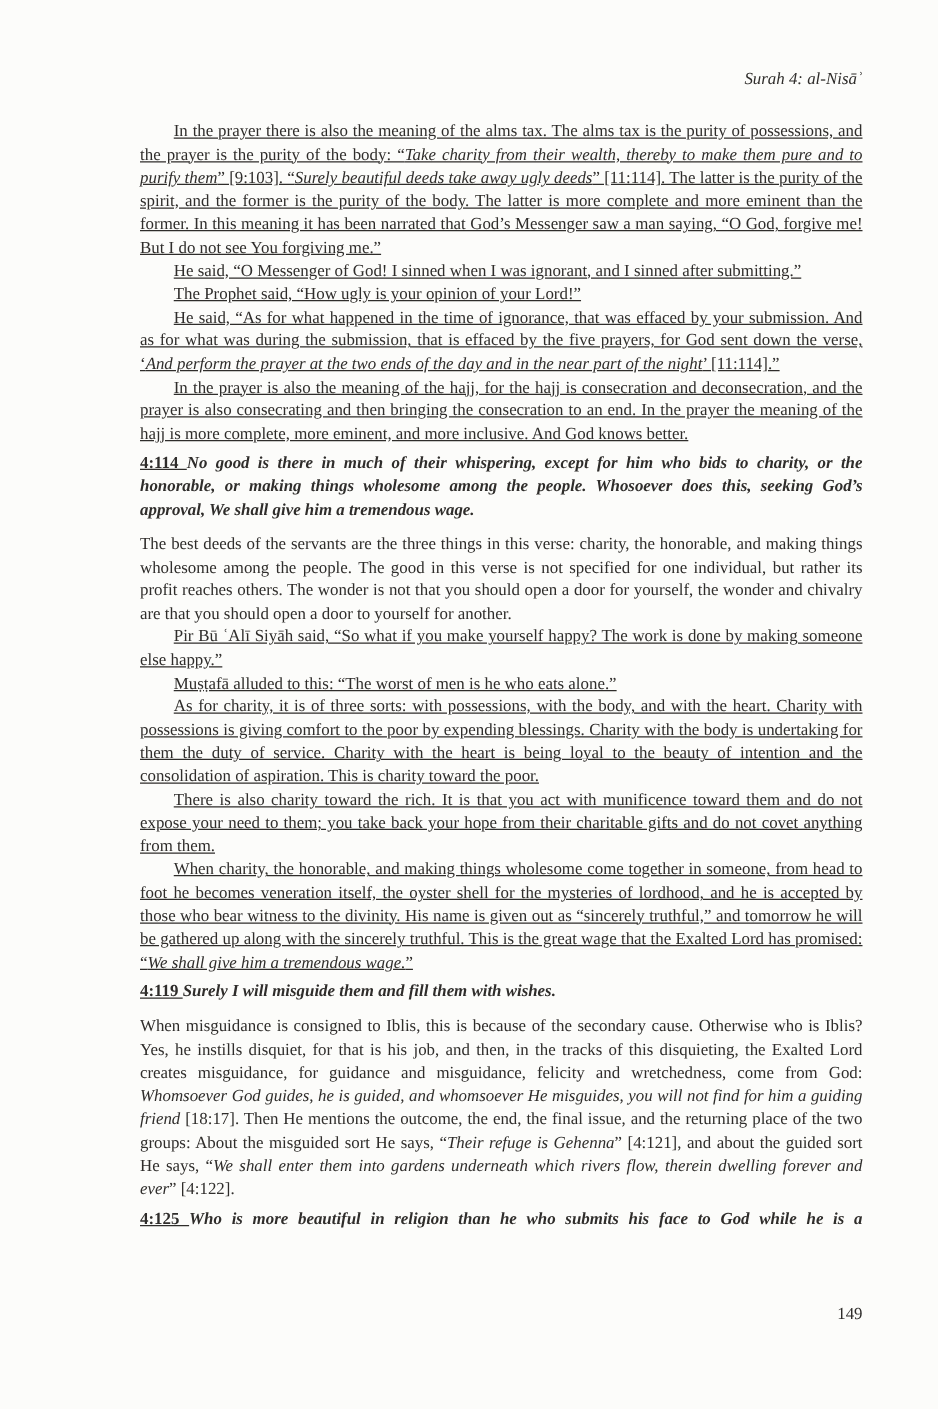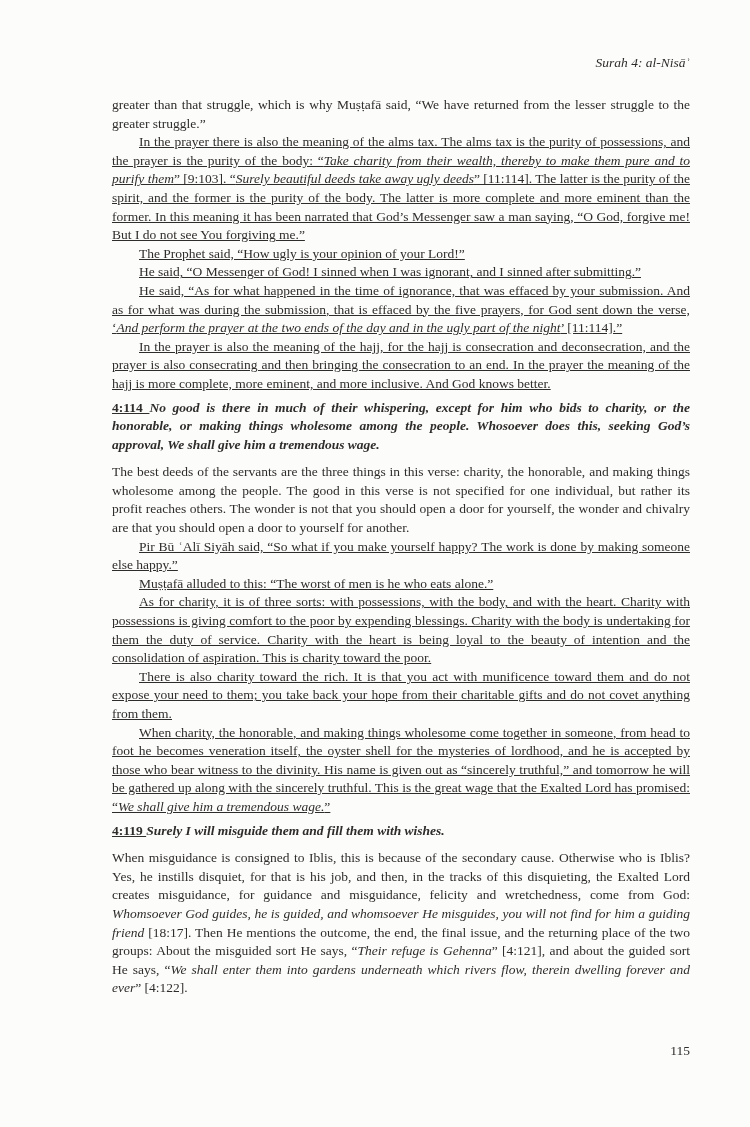--- a/index.html
+++ b/index.html
@@ -54,31 +54,31 @@
     line-height: 16px;
   }
 </style>
 </head>
 <body>
 
 <div class="page">
   <div class="running-head">Surah 4: al-Nisāʾ</div>
 
   <div class="text-body">
-      <p class="para"><span>greater than that struggle, which is why Muṣṭafā said, “We have returned from the lesser struggle to the greater struggle.”</span></p>
       <p class="para indent"><span>In the prayer there is also the meaning of the alms tax. The alms tax is the purity of possessions, and the prayer is the purity of the body: “</span><span class="r-i">Take charity from their wealth, thereby to make them pure and to purify them</span><span>” [9:103]. “</span><span class="r-i">Surely beautiful deeds take away ugly deeds</span><span>” [11:114]. The latter is the purity of the spirit, and the former is the purity of the body. The latter is more complete and more eminent than the former. In this meaning it has been narrated that God’s Messenger saw a man saying, “O God, forgive me! But I do not see You forgiving me.”</span></p>
+      <p class="para indent"><span>He said, “O Messenger of God! I sinned when I was ignorant, and I sinned after submitting.”</span></p>
       <p class="para indent"><span>The Prophet said, “How ugly is your opinion of your Lord!”</span></p>
-      <p class="para indent"><span>He said, “O Messenger of God! I sinned when I was ignorant, and I sinned after submitting.”</span></p>
-      <p class="para indent"><span>He said, “As for what happened in the time of ignorance, that was effaced by your submission. And as for what was during the submission, that is effaced by the five prayers, for God sent down the verse, ‘</span><span class="r-i">And perform the prayer at the two ends of the day and in the ugly part of the night</span><span>’ [11:114].”</span></p>
+      <p class="para indent"><span>He said, “As for what happened in the time of ignorance, that was effaced by your submission. And as for what was during the submission, that is effaced by the five prayers, for God sent down the verse, ‘</span><span class="r-i">And perform the prayer at the two ends of the day and in the near part of the night</span><span>’ [11:114].”</span></p>
       <p class="para indent"><span>In the prayer is also the meaning of the hajj, for the hajj is consecration and deconsecration, and the prayer is also consecrating and then bringing the consecration to an end. In the prayer the meaning of the hajj is more complete, more eminent, and more inclusive. And God knows better.</span></p>
       <p class="para verse"><span class="r-b">4:114 </span><span class="r-bi">No good is there in much of their whispering, except for him who bids to charity, or the honorable, or making things wholesome among the people. Whosoever does this, seeking God’s approval, We shall give him a tremendous wage.</span></p>
       <p class="para"><span>The best deeds of the servants are the three things in this verse: charity, the honorable, and making things wholesome among the people. The good in this verse is not specified for one individual, but rather its profit reaches others. The wonder is not that you should open a door for yourself, the wonder and chivalry are that you should open a door to yourself for another.</span></p>
       <p class="para indent"><span>Pir Bū ʿAlī Siyāh said, “So what if you make yourself happy? The work is done by making someone else happy.”</span></p>
       <p class="para indent"><span>Muṣṭafā alluded to this: “The worst of men is he who eats alone.”</span></p>
       <p class="para indent"><span>As for charity, it is of three sorts: with possessions, with the body, and with the heart. Charity with possessions is giving comfort to the poor by expending blessings. Charity with the body is undertaking for them the duty of service. Charity with the heart is being loyal to the beauty of intention and the consolidation of aspiration. This is charity toward the poor.</span></p>
       <p class="para indent"><span>There is also charity toward the rich. It is that you act with munificence toward them and do not expose your need to them; you take back your hope from their charitable gifts and do not covet anything from them.</span></p>
       <p class="para indent"><span>When charity, the honorable, and making things wholesome come together in someone, from head to foot he becomes veneration itself, the oyster shell for the mysteries of lordhood, and he is accepted by those who bear witness to the divinity. His name is given out as “sincerely truthful,” and tomorrow he will be gathered up along with the sincerely truthful. This is the great wage that the Exalted Lord has promised: “</span><span class="r-i">We shall give him a tremendous wage.</span><span>”</span></p>
       <p class="para verse"><span class="r-b">4:119 </span><span class="r-bi">Surely I will misguide them and fill them with wishes.</span></p>
       <p class="para"><span>When misguidance is consigned to Iblis, this is because of the secondary cause. Otherwise who is Iblis? Yes, he instills disquiet, for that is his job, and then, in the tracks of this disquieting, the Exalted Lord creates misguidance, for guidance and misguidance, felicity and wretchedness, come from God: </span><span class="r-i">Whomsoever God guides, he is guided, and whomsoever He misguides, you will not find for him a guiding friend</span><span> [18:17]. Then He mentions the outcome, the end, the final issue, and the returning place of the two groups: About the misguided sort He says, “</span><span class="r-i">Their refuge is Gehenna</span><span>” [4:121], and about the guided sort He says, “</span><span class="r-i">We shall enter them into gardens underneath which rivers flow, therein dwelling forever and ever</span><span>” [4:122].</span></p>
+      <p class="para verse justify-last"><span class="r-b">4:125 </span><span class="r-bi">Who is more beautiful in religion than he who submits his face to God while he is a</span></p>
     </div>
 
-  <div class="page-number">115</div>
+  <div class="page-number">149</div>
 </div>
 
 </body></html>

